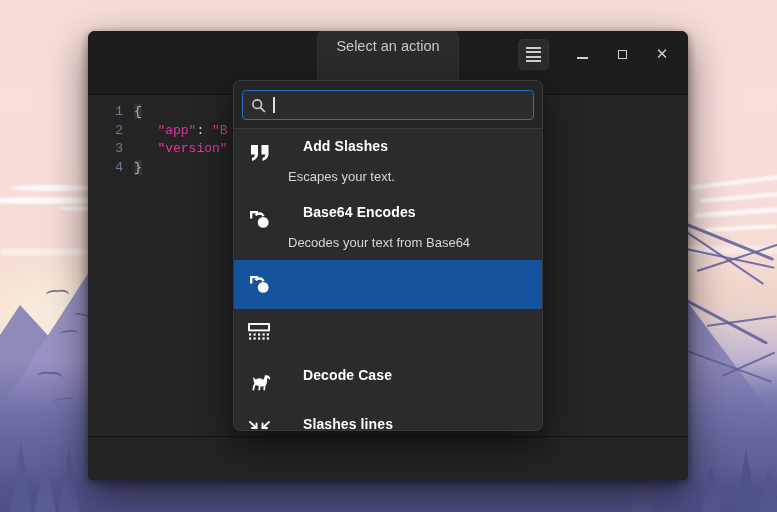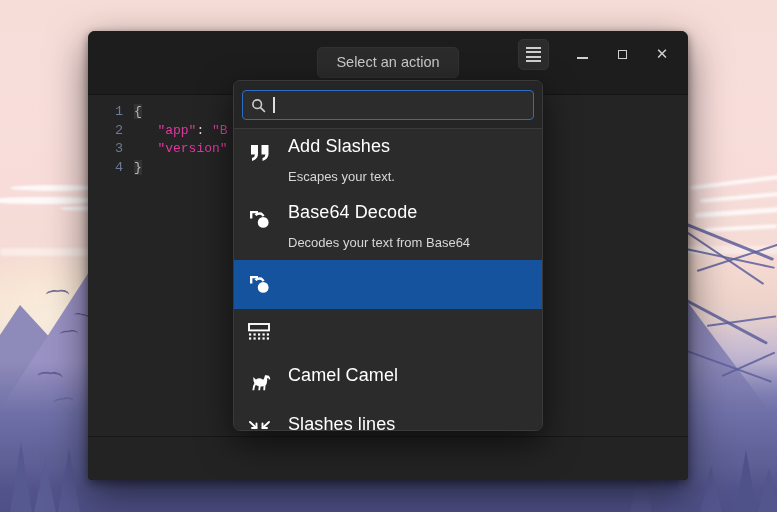--- a/index.html
+++ b/index.html
@@ -95,21 +95,21 @@
   #window {
     position:absolute; left:88px; top:31px; width:600px; height:449px;
     background:#1f1f1f;
     border-radius:7px 7px 4px 4px;
     box-shadow:0 14px 40px rgba(0,0,0,.55), 0 3px 10px rgba(0,0,0,.45);
     overflow:hidden;
     display:flex; flex-direction:column;
   }
   .titlebar {
     height:64px; background:#1d1d1d; flex:0 0 auto;
-    display:flex; align-items:center; justify-content:center;
+    display:flex; justify-content:center;
     position:relative; border-bottom:1px solid #141414;
   }
   .action-btn {
     background:#2b2b2b; color:#c9c9c9;
     font-size:14.5px; padding:7px 18px; border-radius:5px;
     border:1px solid #313131; cursor:pointer; line-height:1.1;
   }
   .tb-right {
     position:absolute; right:6px; top:0; height:47px;
     display:flex; align-items:center; gap:0;
@@ -179,22 +179,23 @@
     padding:8px 12px 9px 11px; cursor:pointer;
   }
   .item.sel { background:#15539e; }
   .item-icon {
     flex:0 0 30px; width:30px; height:32px;
     display:flex; align-items:center; justify-content:center;
     color:#ffffff;
   }
   .item-text { flex:1; min-width:0; padding-top:1px; }
   .item-title {
-    color:#ffffff; font-size:18px; font-weight:normal; line-height:17px;
+    color:#ffffff; font-size:14px; font-weight:bold; line-height:17px;
     letter-spacing:.1px;
+    margin-left:15px;
   }
   .item-desc {
     color:#d7d7d7; font-size:13px; line-height:16.5px; margin-top:14px;
   }
   .item.sel .item-desc { color:#e9eef7; }
 </style>
 </head>
 <body>
 
 <div id="desktop">
@@ -319,21 +320,21 @@
       <div class="item">
         <div class="item-icon">
           <svg width="24" height="22" viewBox="0 0 24 22">
             <path d="M2 3 h8 v2.2 h-5.6 v5.4 H2 Z" fill="#ffffff"></path>
             <path d="M6.5 6.2 a7.4 7.4 0 0 1 7.4 -1.6 l-1 2.3 a5 5 0 0 0 -4.4 1.1 Z" fill="#ffffff"></path>
             <path d="M13.6 4.4 a8.4 8.4 0 0 1 3 3.2 l-2.1 1.2 a6 6 0 0 0 -2 -2.2 Z" fill="#ffffff"></path>
             <circle cx="15.2" cy="14.4" r="5.4" fill="#ffffff"></circle>
           </svg>
         </div>
         <div class="item-text">
-          <div class="item-title">Base64 Decode</div>
+          <div class="item-title">Base64 Encodes</div>
           <div class="item-desc">Decodes your text from Base64</div>
         </div>
       </div>
 
       <div class="item sel">
         <div class="item-icon">
           <svg width="24" height="22" viewBox="0 0 24 22">
             <path d="M2 3 h8 v2.2 h-5.6 v5.4 H2 Z" fill="#ffffff"></path>
             <path d="M6.5 6.2 a7.4 7.4 0 0 1 7.4 -1.6 l-1 2.3 a5 5 0 0 0 -4.4 1.1 Z" fill="#ffffff"></path>
             <path d="M13.6 4.4 a8.4 8.4 0 0 1 3 3.2 l-2.1 1.2 a6 6 0 0 0 -2 -2.2 Z" fill="#ffffff"></path>
@@ -364,21 +365,21 @@
         </div>
       </div>
 
       <div class="item">
         <div class="item-icon">
           <svg width="26" height="22" viewBox="0 0 26 22">
             <path fill="#ffffff" d="M19.8 4.2 q2.4 .1 3 2.1 l.5 1.9 -1.5 .3 -.5 -1.5 -1 .1 -.2 3.2 q-.1 2.6 -1.6 4.3 l-.4 4.6 -1.8 0 .2 -4.2 q-1.3 .5 -2.9 .5 l-.5 3.7 -1.8 0 .5 -3.9 q-1.7 -.4 -3 -1.6 -1.3 2 -1.6 5.5 l-1.8 0 q.2 -4.6 2 -7 -1.1 -2 -1.1 -4.2 0 -1.2 .4 -2.1 .9 1.9 2.4 2.6 1.4 -1.3 3.4 -1.3 2.2 0 3.7 1.5 1.2 -1.4 1.4 -3.2 .2 -1.6 1.2 -1.6 .8 0 1 .9 z"></path>
           </svg>
         </div>
         <div class="item-text">
-          <div class="item-title">Camel Camel</div>
+          <div class="item-title">Decode Case</div>
         </div>
       </div>
 
       <div class="item">
         <div class="item-icon">
           <svg width="26" height="22" viewBox="0 0 26 22">
             <g stroke="#ffffff" stroke-width="1.9" fill="none" stroke-linecap="round" stroke-linejoin="round">
               <line x1="3" y1="2" x2="9.5" y2="8"></line>
               <polyline points="9.5,3.4 9.5,8 5,8"></polyline>
               <line x1="22" y1="2" x2="15.5" y2="8"></line>

